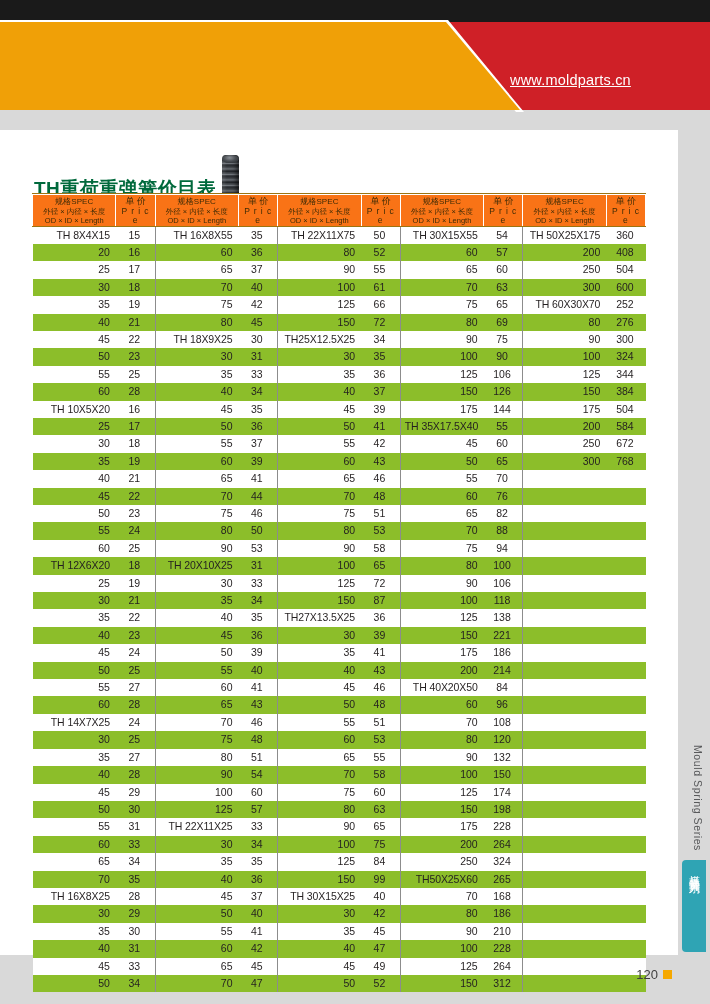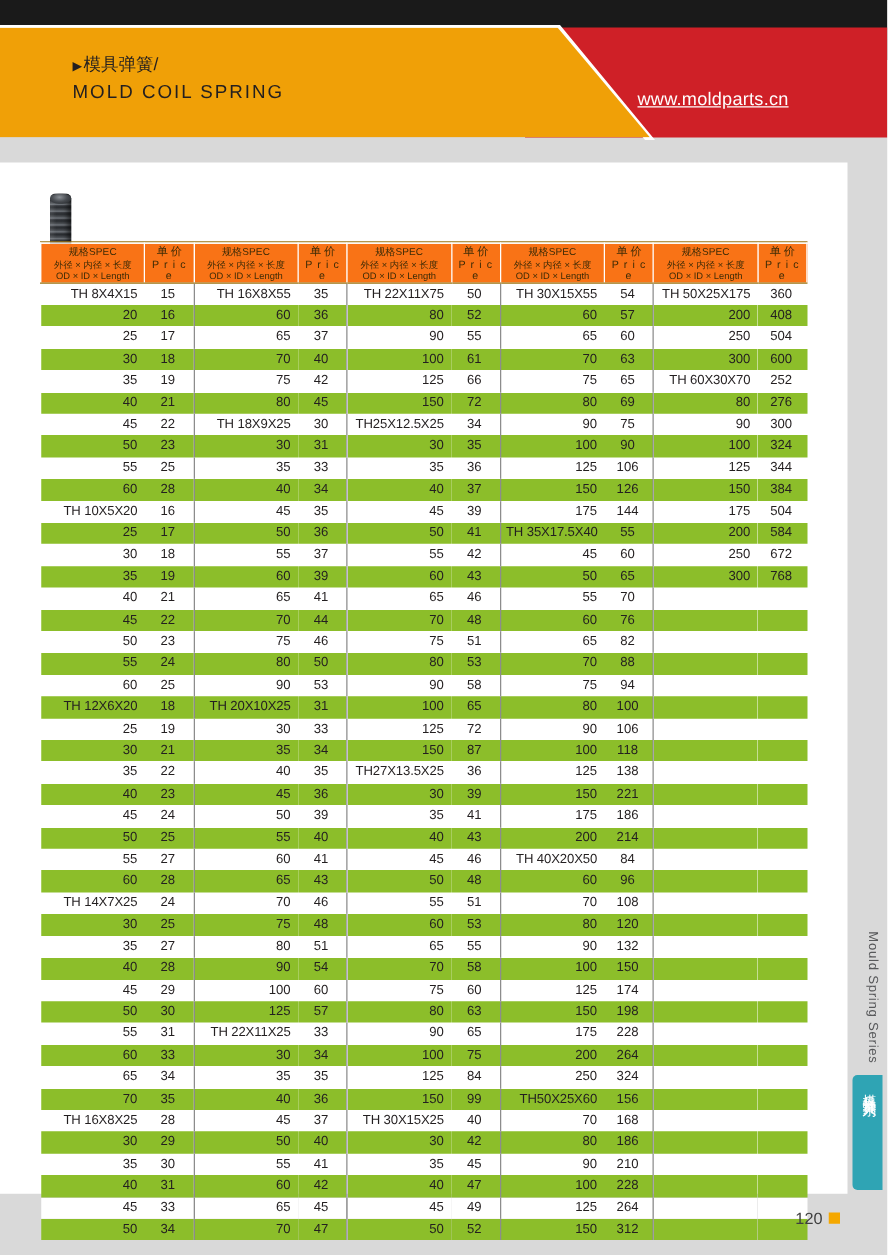--- a/index.html
+++ b/index.html
@@ -168,29 +168,26 @@
 </head>
 <body>
 
 <div id="page">
 
   <div class="banner-black"></div>
   <div class="banner-red"></div>
   <div class="banner-orange-hl"></div>
   <div class="banner-orange"></div>
 
-  <div class="banner-text">
-    <div class="banner-cn"><span class="tri">▶</span><span>模具弹簧/</span></div>
-    <div class="banner-en">MOLD COIL SPRING</div>
-  </div>
   <div class="banner-red-label">www.moldparts.cn</div>
 
   <div class="sheet"></div>
 
   <div class="title-row">
+    <div class="title-text">TH重荷重弹簧价目表</div>
     <div class="spring-img">
       <div class="body"></div>
       <div class="cap"></div>
     </div>
   </div>
 
   <div class="table-top-rule"></div>
   <div class="table-wrap">
     <table class="price">
       <colgroup id="cg">
@@ -700,21 +697,21 @@
             <td class="price"></td>
           </tr>
           <tr class="band">
             <td class="spec">70</td>
             <td class="price">35</td>
             <td class="spec sep-left">40</td>
             <td class="price">36</td>
             <td class="spec sep-left">150</td>
             <td class="price">99</td>
             <td class="spec sep-left full">TH50X25X60</td>
-            <td class="price">156</td>
+            <td class="price">265</td>
             <td class="spec sep-left"></td>
             <td class="price"></td>
           </tr>
           <tr class="plain">
             <td class="spec full">TH   16X8X25</td>
             <td class="price">28</td>
             <td class="spec sep-left">45</td>
             <td class="price">37</td>
             <td class="spec sep-left full">TH  30X15X25</td>
             <td class="price">40</td>

